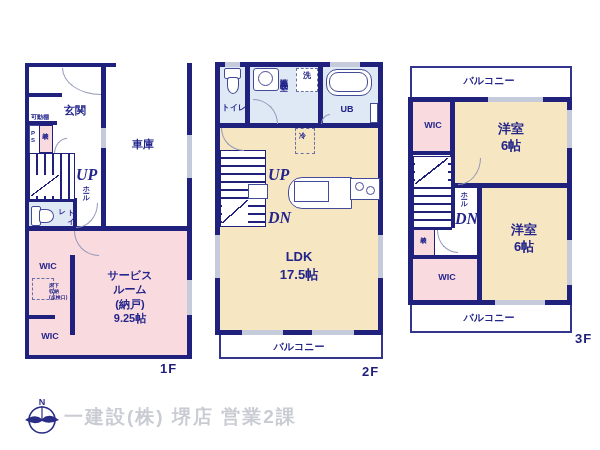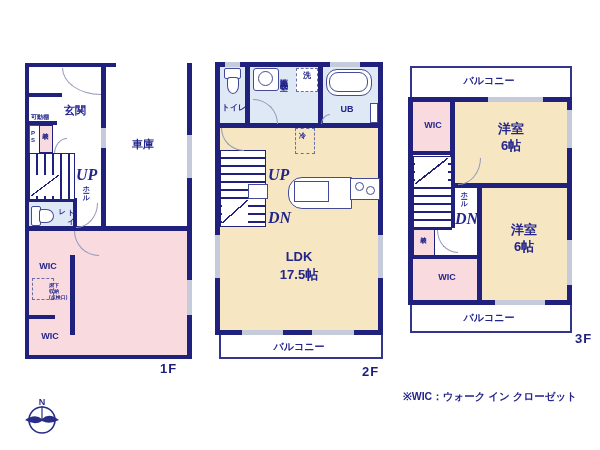--- a/index.html
+++ b/index.html
@@ -94,20 +94,24 @@
     <div class="lbl tiny stack" style="left:6px;top:67px;">PS</div>
     <div class="lbl tiny v" style="left:17px;top:65px;height:24px;">収納</div>
     <div class="updn" style="left:51px;top:103px;">UP</div>
     <div class="lbl v" style="left:56px;top:117px;height:26px;font-size:7px;">ホール</div>
     <div class="lbl v" style="left:32px;top:141px;height:24px;font-size:7px;">トイレ</div>
     <div class="lbl c" style="left:98px;top:75px;width:40px;">車庫</div>
     <div class="lbl c" style="left:8px;top:198px;width:30px;font-size:9px;">WIC</div>
     <div class="lbl micro" style="left:24px;top:220px;width:26px;">床下
 収納
 (点検口)</div>
+    <div class="lbl c" style="left:75px;top:205px;width:60px;line-height:1.3;">サービス
+ルーム
+(納戸)
+9.25帖</div>
     <div class="lbl c" style="left:10px;top:268px;width:30px;font-size:9px;">WIC</div>
   </div>
   <div class="flab" style="left:160px;top:361px;">1F</div>
 
   <div class="plan" style="left:215px;top:62px;width:172px;height:298px;">
 
     <div class="room blue" style="left:5px;top:5px;width:158px;height:56px;"></div>
     <div class="room cream" style="left:5px;top:61px;width:158px;height:207px;"></div>
 
     <div class="w" style="left:0;top:0;width:168px;height:5px;"></div>
@@ -211,23 +215,23 @@
     <div class="lbl tiny v" style="left:12px;top:170px;height:24px;">収納</div>
     <div class="lbl c" style="left:24px;top:210px;width:30px;font-size:9px;">WIC</div>
     <div class="lbl c" style="left:88px;top:160px;width:56px;font-size:13px;line-height:1.3;">洋室
 6帖</div>
 
     <div class="balc" style="left:2px;top:243px;width:158px;height:26px;border-top:none;"></div>
     <div class="lbl c" style="left:51px;top:250px;width:60px;font-size:10px;">バルコニー</div>
   </div>
   <div class="flab" style="left:575px;top:331px;">3F</div>
 
-  <div class="note" style="left:400px;top:389px;width:180px;">※WIC：ウォーク イン クローゼット</div>
 
   <svg width="40" height="46" viewBox="0 0 40 46" style="position:absolute;left:22px;top:395px;">
     <circle cx="20" cy="25" r="13" fill="none" stroke="#2a2d86" stroke-width="1.6"></circle>
     <text x="20" y="10" text-anchor="middle" font-size="9" font-weight="bold" fill="#2a2d86" font-family="Liberation Sans, sans-serif">N</text>
     <line x1="20" y1="11" x2="20" y2="26" stroke="#2a2d86" stroke-width="1.2"></line>
     <path d="M3,25 Q13,18 20,24 Q27,17 37,25 Q27,30 20,26 Q13,31 3,25 Z" fill="#2a2d86"></path>
   </svg>
 
+  <div class="company" style="left:64px;top:404px;">一建設(株) 堺店 営業2課</div>
 
 </div>
 
 </body></html>

